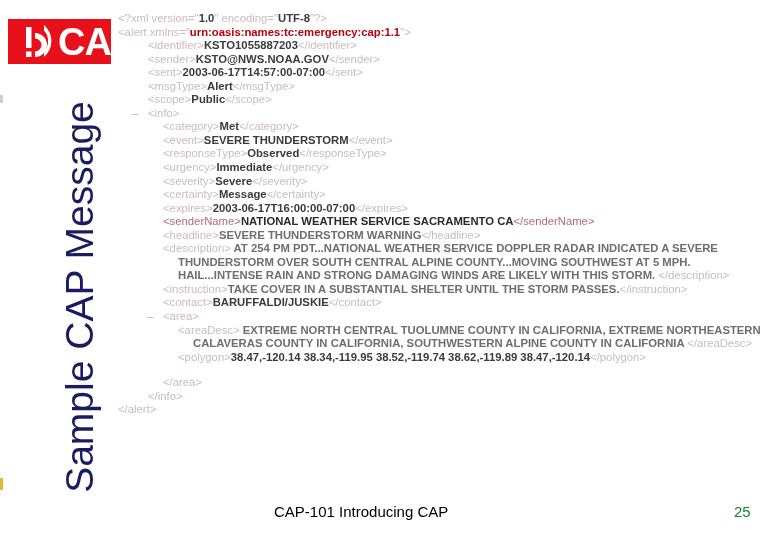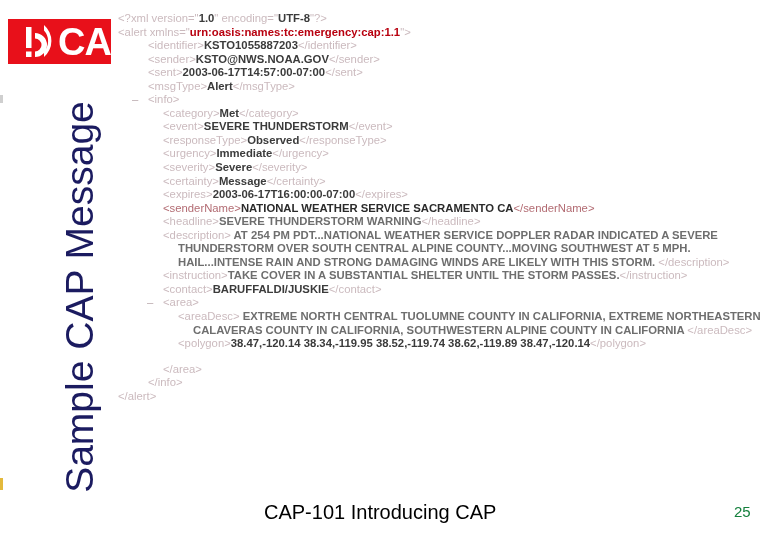--- a/index.html
+++ b/index.html
@@ -90,25 +90,25 @@
   .val-dk   { color: #2a2a2a; font-weight: bold; }
   .minus {
     position: absolute;
     color: #b9a9ad;
     font-weight: normal;
   }
 
   
   #footer-title {
     position: absolute;
-    left: 264px;
+    left: 274px;
     top: 503px;
     color: #000000;
     font-family: "Liberation Sans", sans-serif;
-    font-size: 20px;
+    font-size: 15px;
     line-height: 18px;
     white-space: nowrap;
   }
   #footer-page {
     position: absolute;
     left: 734px;
     top: 503px;
     color: #15803d;
     font-family: "Liberation Sans", sans-serif;
     font-size: 15px;
@@ -148,20 +148,21 @@
 
 <div id="slide-title">Sample CAP Message</div>
 
 <div id="xml-panel">
     <div class="line" style="padding-left: 0px;"><span class="tag">&lt;?xml version="</span><span class="val">1.0</span><span class="tag">" encoding="</span><span class="val">UTF-8</span><span class="tag">"?&gt;</span></div>
     <div class="line" style="padding-left: 0px;"><span class="tag">&lt;alert xmlns="</span><span class="attr">urn:oasis:names:tc:emergency:cap:1.1</span><span class="tag">"&gt;</span></div>
     <div class="line" style="padding-left: 30px;"><span class="tag">&lt;identifier&gt;</span><span class="val">KSTO1055887203</span><span class="tag">&lt;/identifier&gt;</span></div>
     <div class="line" style="padding-left: 30px;"><span class="tag">&lt;sender&gt;</span><span class="val">KSTO@NWS.NOAA.GOV</span><span class="tag">&lt;/sender&gt;</span></div>
     <div class="line" style="padding-left: 30px;"><span class="tag">&lt;sent&gt;</span><span class="val">2003-06-17T14:57:00-07:00</span><span class="tag">&lt;/sent&gt;</span></div>
     <div class="line" style="padding-left: 30px;"><span class="tag">&lt;msgType&gt;</span><span class="val">Alert</span><span class="tag">&lt;/msgType&gt;</span></div>
+    <div class="line" style="padding-left: 30px;"><span class="tag">&lt;scope&gt;</span><span class="val">Public</span><span class="tag">&lt;/scope&gt;</span></div>
     <div class="line" style="padding-left: 30px;"><span class="minus" style="left: 14px;">–</span><span class="tag">&lt;info&gt;</span></div>
     <div class="line" style="padding-left: 45px;"><span class="tag">&lt;category&gt;</span><span class="val">Met</span><span class="tag">&lt;/category&gt;</span></div>
     <div class="line" style="padding-left: 45px;"><span class="tag">&lt;event&gt;</span><span class="val">SEVERE THUNDERSTORM</span><span class="tag">&lt;/event&gt;</span></div>
     <div class="line" style="padding-left: 45px;"><span class="tag">&lt;responseType&gt;</span><span class="val">Observed</span><span class="tag">&lt;/responseType&gt;</span></div>
     <div class="line" style="padding-left: 45px;"><span class="tag">&lt;urgency&gt;</span><span class="val">Immediate</span><span class="tag">&lt;/urgency&gt;</span></div>
     <div class="line" style="padding-left: 45px;"><span class="tag">&lt;severity&gt;</span><span class="val">Severe</span><span class="tag">&lt;/severity&gt;</span></div>
     <div class="line" style="padding-left: 45px;"><span class="tag">&lt;certainty&gt;</span><span class="val">Message</span><span class="tag">&lt;/certainty&gt;</span></div>
     <div class="line" style="padding-left: 45px;"><span class="tag">&lt;expires&gt;</span><span class="val">2003-06-17T16:00:00-07:00</span><span class="tag">&lt;/expires&gt;</span></div>
     <div class="line" style="padding-left: 45px;"><span class="tag-hl">&lt;senderName&gt;</span><span class="val-dk">NATIONAL WEATHER SERVICE SACRAMENTO CA</span><span class="tag-hl">&lt;/senderName&gt;</span></div>
     <div class="line" style="padding-left: 45px;"><span class="tag">&lt;headline&gt;</span><span class="val-d">SEVERE THUNDERSTORM WARNING</span><span class="tag">&lt;/headline&gt;</span></div>

